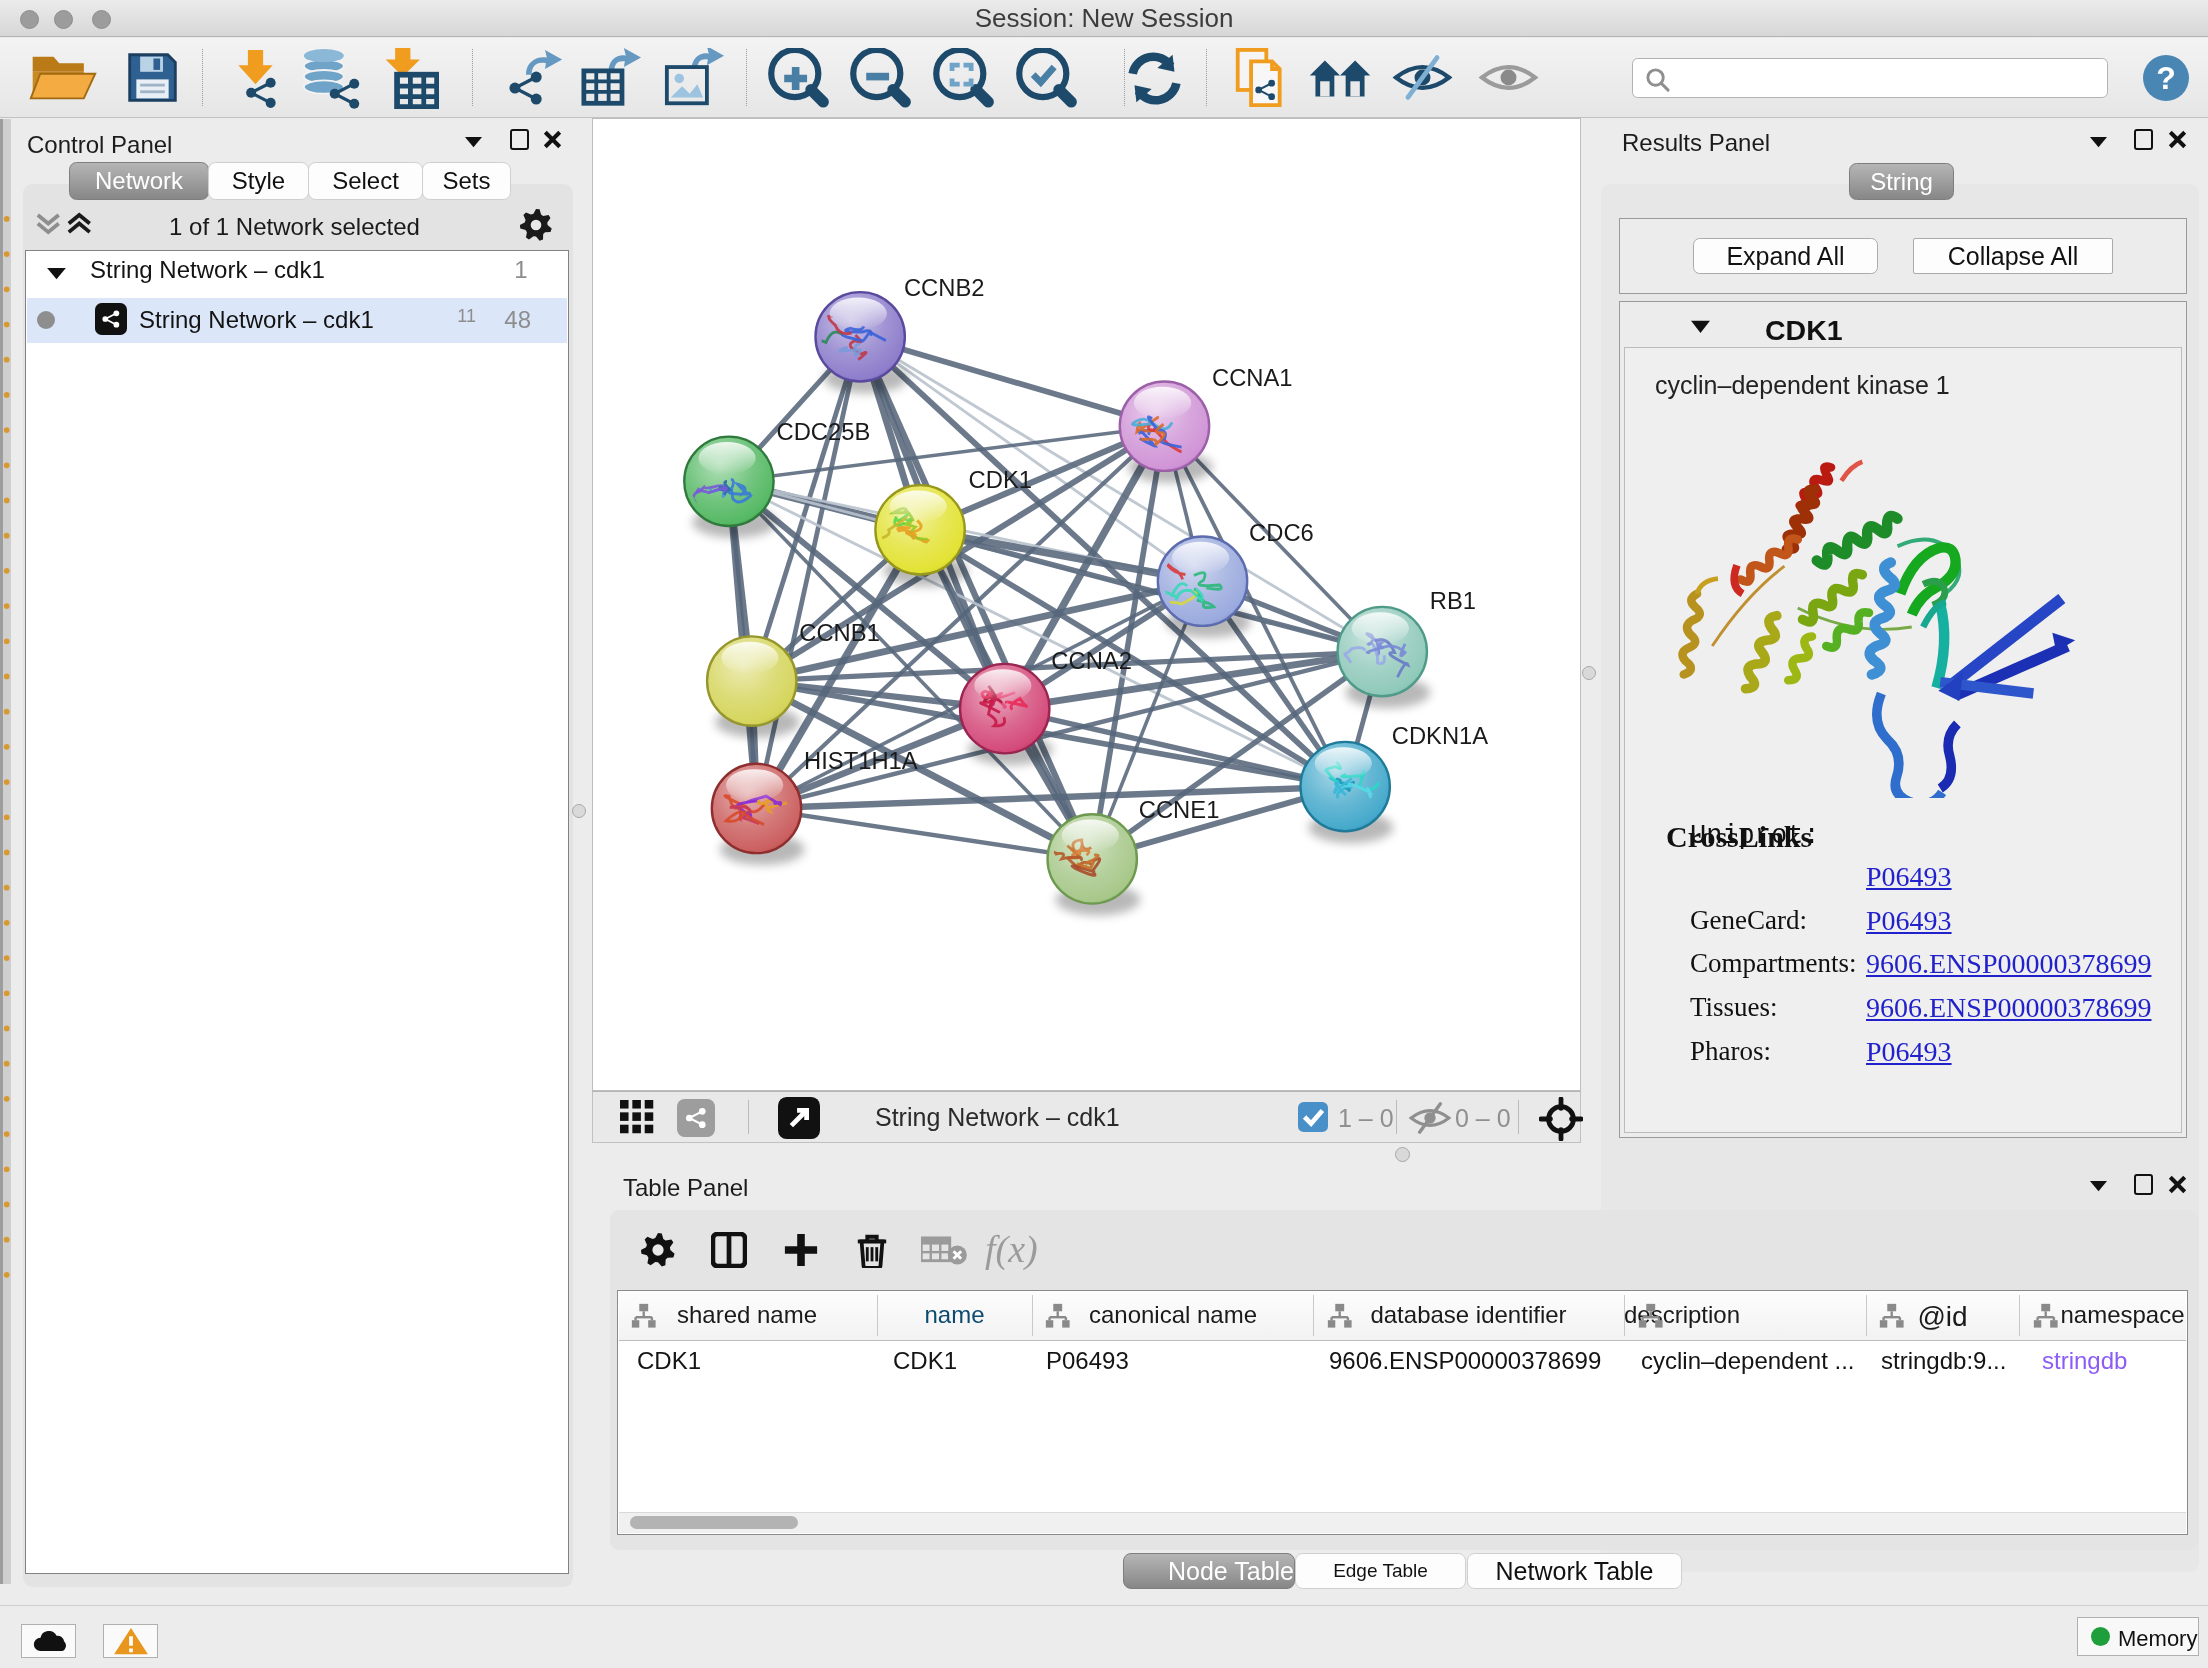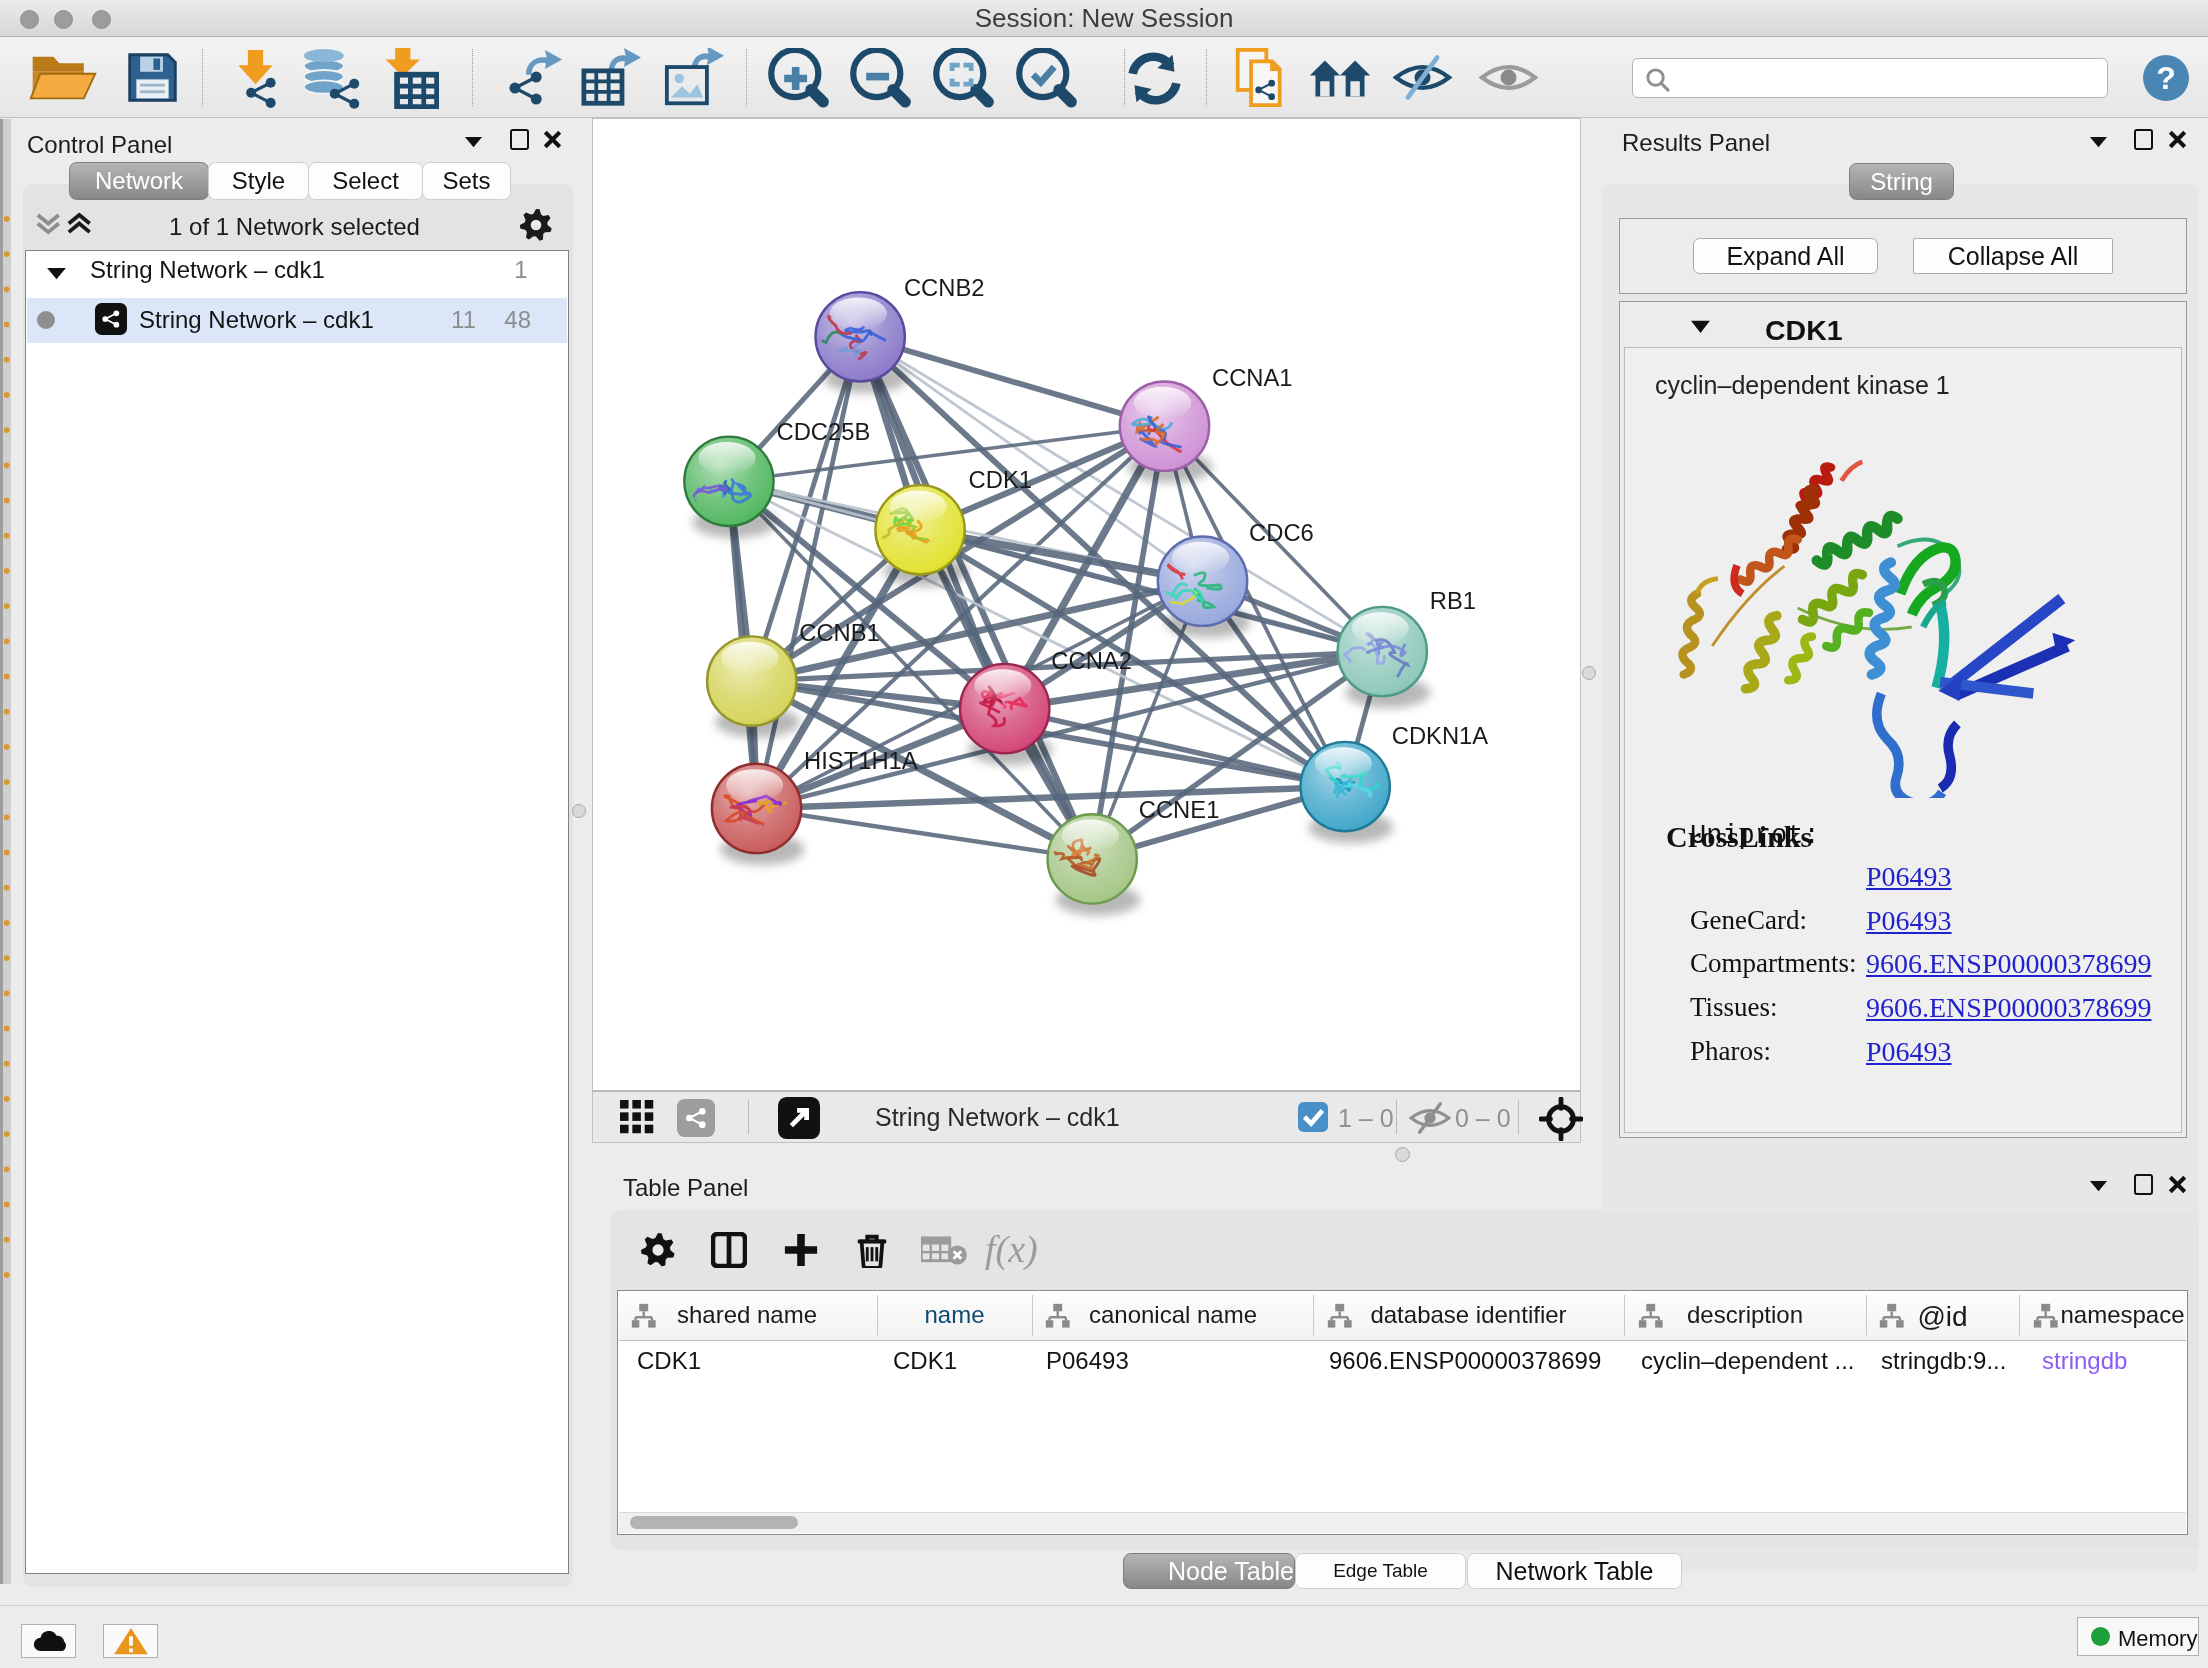--- a/index.html
+++ b/index.html
@@ -205,21 +205,21 @@
 <div class="abs" style="left:37px;top:311px;width:18px;height:18px;border-radius:50%;background:#8e8e8e"></div>
 <svg style="position:absolute;left:95px;top:303px;" width="32" height="32" viewBox="0 0 34 34">
     <rect x="0" y="0" width="34" height="34" rx="7" fill="#111"></rect>
     <line x1="10.92" y1="17" x2="22.7" y2="10.92" stroke="#fff" stroke-width="1.9000000000000001"></line>
     <line x1="10.92" y1="17" x2="22.7" y2="23.08" stroke="#fff" stroke-width="1.9000000000000001"></line>
     <circle cx="10.92" cy="17" r="3.04" fill="#fff"></circle>
     <circle cx="22.7" cy="10.92" r="3.04" fill="#fff"></circle>
     <circle cx="22.7" cy="23.08" r="3.04" fill="#fff"></circle>
   </svg>
 <div class="abs" style="left:139px;top:306px;font-size:24px;color:#141414">String Network – cdk1</div>
-<div class="abs" style="left:433px;top:306px;width:43px;text-align:right;font-size:24px;color:#8d8d8d">11</div>
+<div class="abs" style="left:433px;top:306px;width:43px;text-align:right;font-size:18px;color:#8d8d8d">11</div>
 <div class="abs" style="left:488px;top:306px;width:43px;text-align:right;font-size:24px;color:#8d8d8d">48</div>
 <div class="abs" style="left:592px;top:118px;width:989px;height:973px;background:#fff;border:1px solid #bdbdbd"></div>
 <svg style="position:absolute;left:592px;top:118px;" width="989" height="973" viewBox="0 0 1040 1023">
     <defs>
       <filter id="b4" x="-50%" y="-50%" width="200%" height="200%">
         <feGaussianBlur stdDeviation="5"></feGaussianBlur>
       </filter>
       <linearGradient id="gloss" x1="0" y1="0" x2="0" y2="1">
         <stop offset="0" stop-color="#fff" stop-opacity="0.85"></stop>
         <stop offset="1" stop-color="#fff" stop-opacity="0"></stop>
@@ -678,21 +678,21 @@
 <svg style="position:absolute;left:1325px;top:1301px;" width="28.5" height="28.5" viewBox="0 0 30 30">
     <rect x="10.8125" y="3" width="9.375" height="7.8125" fill="#8a8a8a"></rect>
     <line x1="15.5" y1="10.8125" x2="15.5" y2="17.0625" stroke="#8a8a8a" stroke-width="2.5"></line>
     <line x1="6.90625" y1="17.0625" x2="24.09375" y2="17.0625" stroke="#8a8a8a" stroke-width="2.5"></line>
     <line x1="6.90625" y1="17.0625" x2="6.90625" y2="20.1875" stroke="#8a8a8a" stroke-width="2.5"></line>
     <line x1="24.09375" y1="17.0625" x2="24.09375" y2="20.1875" stroke="#8a8a8a" stroke-width="2.5"></line>
     <rect x="3" y="20.1875" width="7.8125" height="7.8125" fill="#8a8a8a"></rect>
     <rect x="20.1875" y="20.1875" width="7.8125" height="7.8125" fill="#8a8a8a"></rect>
   </svg>
 <div class="abs" style="left:1624px;top:1295px;height:41px;border-left:1px solid #c9c9c9"></div>
-<div class="abs" style="left:1624px;top:1301px;width:242px;text-align:center;font-size:24px;color:#1a1a1a;white-space:nowrap;overflow:hidden">description</div>
+<div class="abs" style="left:1624px;top:1301px;width:242px;text-align:left;font-size:24px;color:#1a1a1a;white-space:nowrap;overflow:hidden">description</div>
 <svg style="position:absolute;left:1636px;top:1301px;" width="28.5" height="28.5" viewBox="0 0 30 30">
     <rect x="10.8125" y="3" width="9.375" height="7.8125" fill="#8a8a8a"></rect>
     <line x1="15.5" y1="10.8125" x2="15.5" y2="17.0625" stroke="#8a8a8a" stroke-width="2.5"></line>
     <line x1="6.90625" y1="17.0625" x2="24.09375" y2="17.0625" stroke="#8a8a8a" stroke-width="2.5"></line>
     <line x1="6.90625" y1="17.0625" x2="6.90625" y2="20.1875" stroke="#8a8a8a" stroke-width="2.5"></line>
     <line x1="24.09375" y1="17.0625" x2="24.09375" y2="20.1875" stroke="#8a8a8a" stroke-width="2.5"></line>
     <rect x="3" y="20.1875" width="7.8125" height="7.8125" fill="#8a8a8a"></rect>
     <rect x="20.1875" y="20.1875" width="7.8125" height="7.8125" fill="#8a8a8a"></rect>
   </svg>
 <div class="abs" style="left:1866px;top:1295px;height:41px;border-left:1px solid #c9c9c9"></div>

